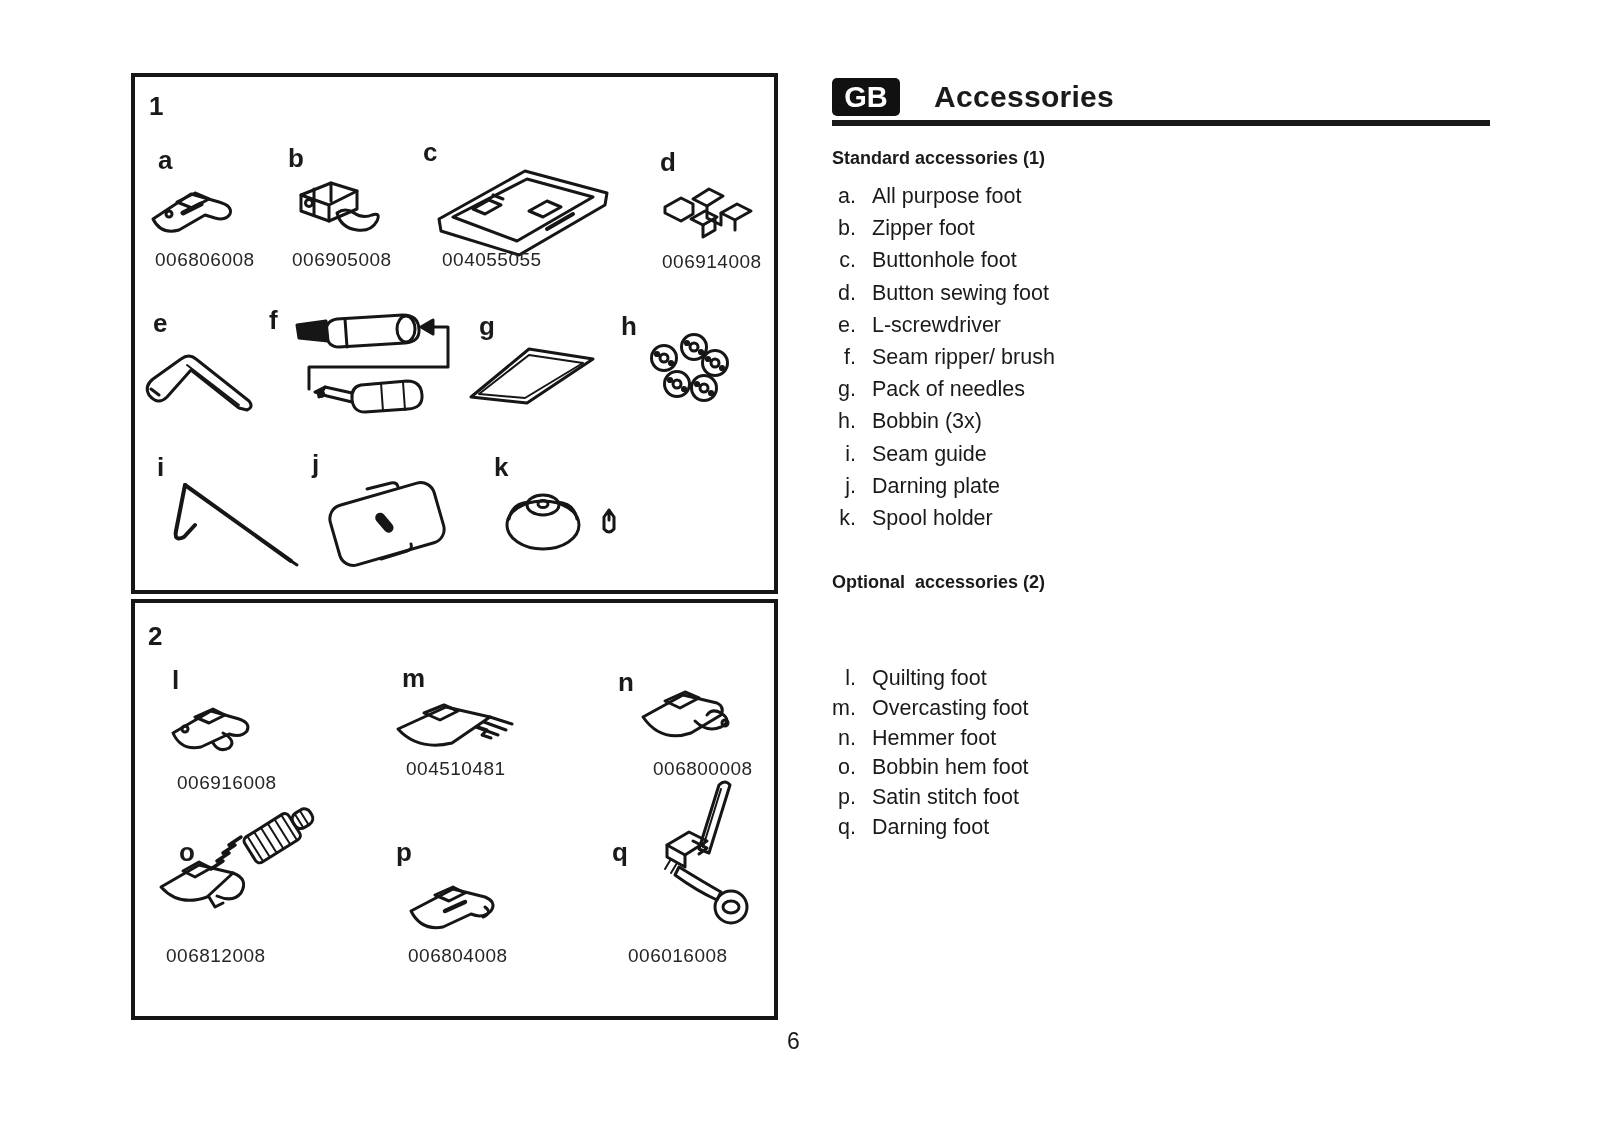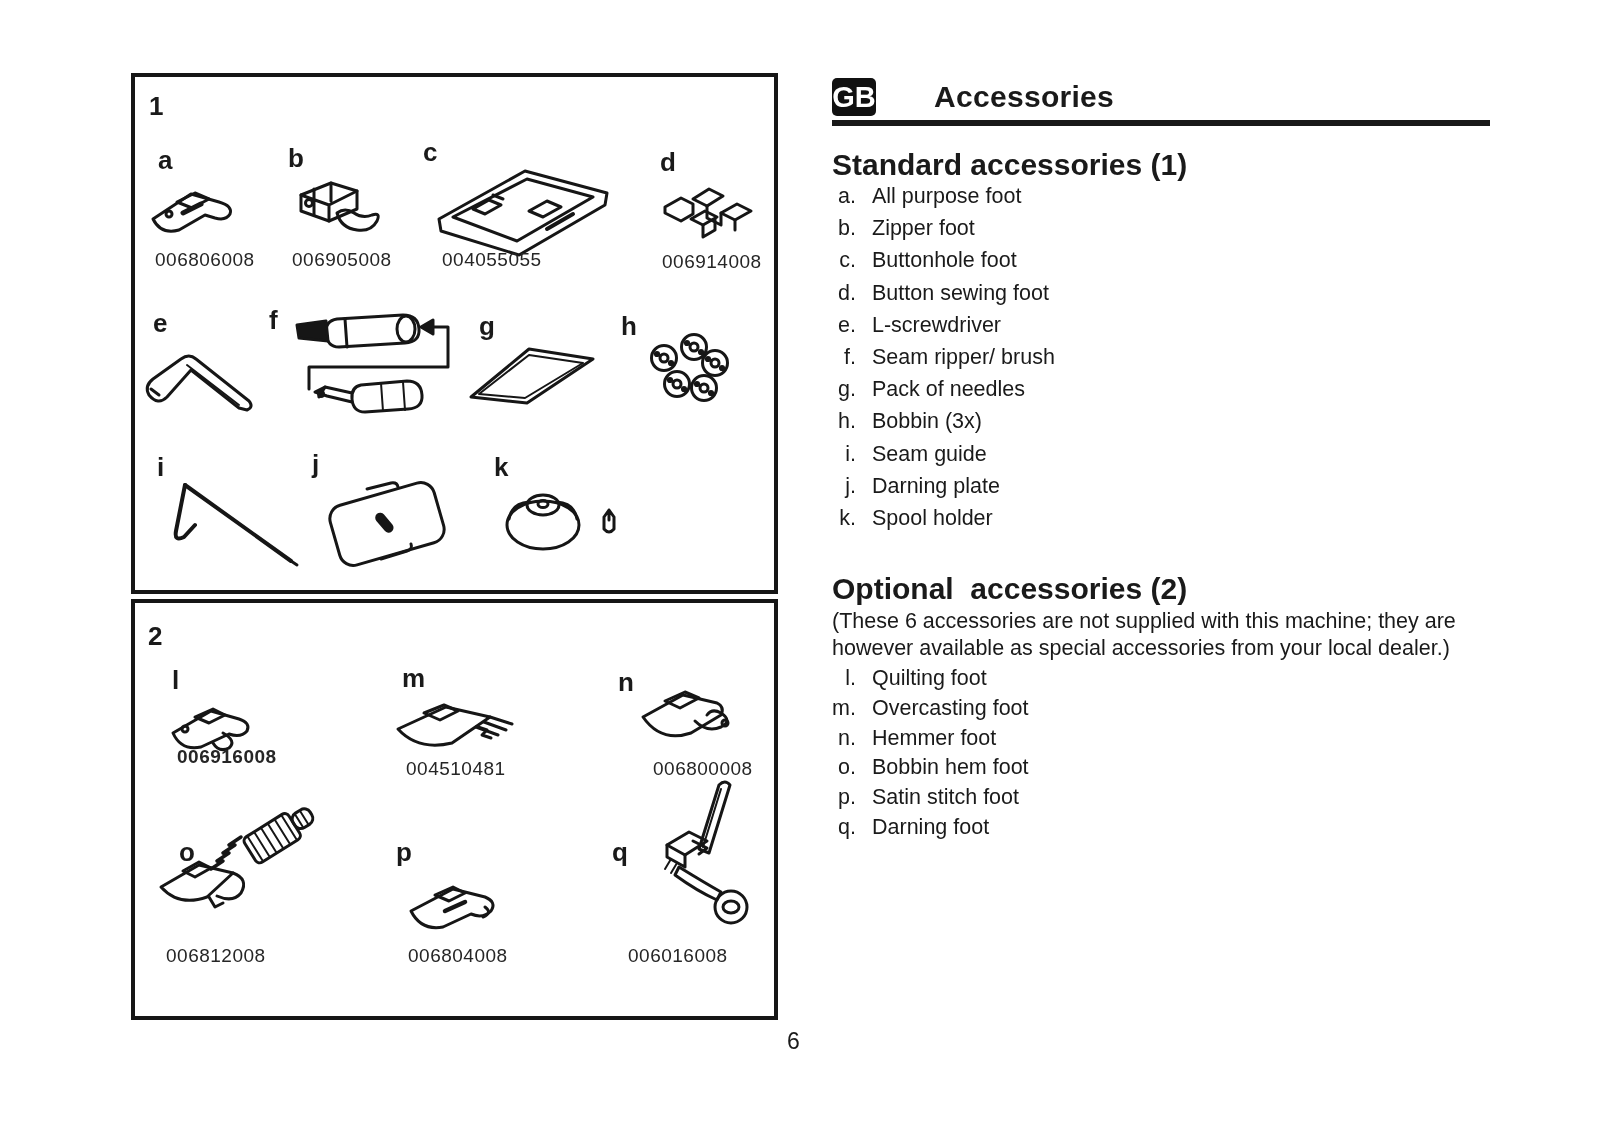--- a/index.html
+++ b/index.html
@@ -4,25 +4,25 @@
 <style>
   html,body{margin:0;padding:0;background:#fff;}
   .canvas{position:relative;width:1600px;height:1129px;background:#ffffff;overflow:hidden;
           font-family:"Liberation Sans","DejaVu Sans",sans-serif;color:#1a1a1a;}
   .abs{position:absolute;}
   .fig{border:4px solid #161616;box-sizing:border-box;background:#fff;}
   .fig-num{font-size:26px;font-weight:700;}
   .letter{font-size:26px;font-weight:700;line-height:1;}
   .pnum{font-size:19px;color:#262626;letter-spacing:.5px;white-space:nowrap;}
   svg.sketch{stroke:#161616;fill:none;stroke-width:3;stroke-linecap:round;stroke-linejoin:round;}
-  .badge{width:44px;height:38px;background:#111111;color:#ffffff;border-radius:5px;
+  .badge{width:68px;height:38px;background:#111111;color:#ffffff;border-radius:5px;
          display:flex;align-items:center;justify-content:center;font-size:29px;font-weight:700;}
   .title{font-size:30px;font-weight:700;letter-spacing:.3px;}
   .rule{width:658px;height:6px;background:#191919;}
-  .sec-heading{font-size:30px;font-weight:700;white-space:pre;}
+  .sec-heading{font-size:18px;font-weight:700;white-space:pre;}
   .acc-list{display:flex;flex-direction:column;}
   .acc-row{display:flex;align-items:flex-start;height:32.2px;font-size:21.5px;}
   .opt-row{height:29.8px;}
   .acc-key{width:24px;text-align:right;flex:0 0 auto;}
   .acc-label{margin-left:16px;white-space:nowrap;}
   .note{font-size:21.5px;line-height:27px;white-space:nowrap;}
   .page-num{font-size:23px;}
 </style>
 </head>
 <body>
@@ -153,21 +153,21 @@
   <div class="abs fig" style="left:131px;top:599px;width:647px;height:421px;">
     <div class="abs fig-num" style="left:13px;top:18px;">2</div>
 
     <div class="abs letter" style="left:37px;top:64px;">l</div>
     <svg class="abs sketch" style="left:28px;top:86px;" width="155" height="68" viewBox="0 0 155 68">
       <path d="M10,44 L48,22 L76,30 Q88,34 84,42 Q78,49 66,45 L38,58 Q18,62 10,44 Z"></path>
       <path d="M32,28 L50,20 L62,26 L46,34 Z"></path>
       <path d="M60,44 Q74,52 66,59 Q56,64 50,54"></path>
       <circle cx="22" cy="40" r="3"></circle>
     </svg>
-    <div class="abs pnum" style="left:42px;top:143px;font-weight:bold;">006916008</div>
+    <div class="abs pnum" style="left:42px;top:169px;">006916008</div>
 
     <div class="abs letter" style="left:267px;top:62px;">m</div>
     <svg class="abs sketch" style="left:255px;top:84px;" width="180" height="68" viewBox="0 0 180 68">
       <path d="M8,42 L56,20 L100,30 L62,56 Q28,64 8,42 Z"></path>
       <path d="M34,26 L54,18 L68,24 L50,33 Z"></path>
       <path d="M100,30 l22,7 m-28,-2 l22,8 m-30,-3 l22,8"></path>
       <path d="M88,40 l9,3 -5,5 9,3"></path>
     </svg>
     <div class="abs pnum" style="left:271px;top:155px;">004510481</div>
 
@@ -268,24 +268,20 @@
         <span class="acc-label">Darning plate</span>
       </div>
     <div class="acc-row">
         <span class="acc-key">k.</span>
         <span class="acc-label">Spool holder</span>
       </div>
   </div>
 
   <div class="abs sec-heading" style="left:832px;top:572px;">Optional  accessories (2)</div>
 
-  <div class="abs note" style="left:832px;top:608px;">
-    <div>(These 6 accessories are not supplied with this machine; they are</div>
-    <div>however available as special accessories from your local dealer.)</div>
-  </div>
 
   <div class="abs acc-list" style="left:832px;top:666px;">
     <div class="acc-row opt-row">
         <span class="acc-key">l.</span>
         <span class="acc-label">Quilting foot</span>
       </div>
     <div class="acc-row opt-row">
         <span class="acc-key">m.</span>
         <span class="acc-label">Overcasting foot</span>
       </div>

